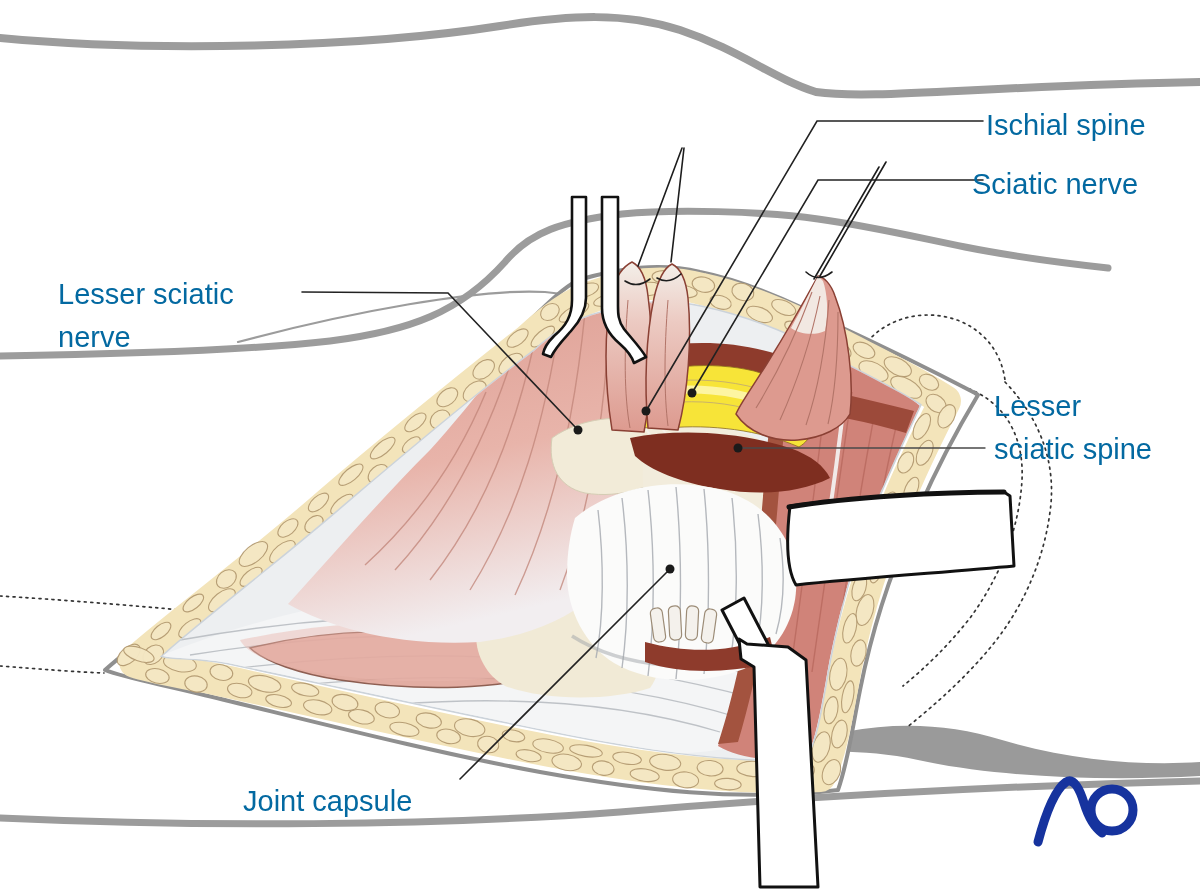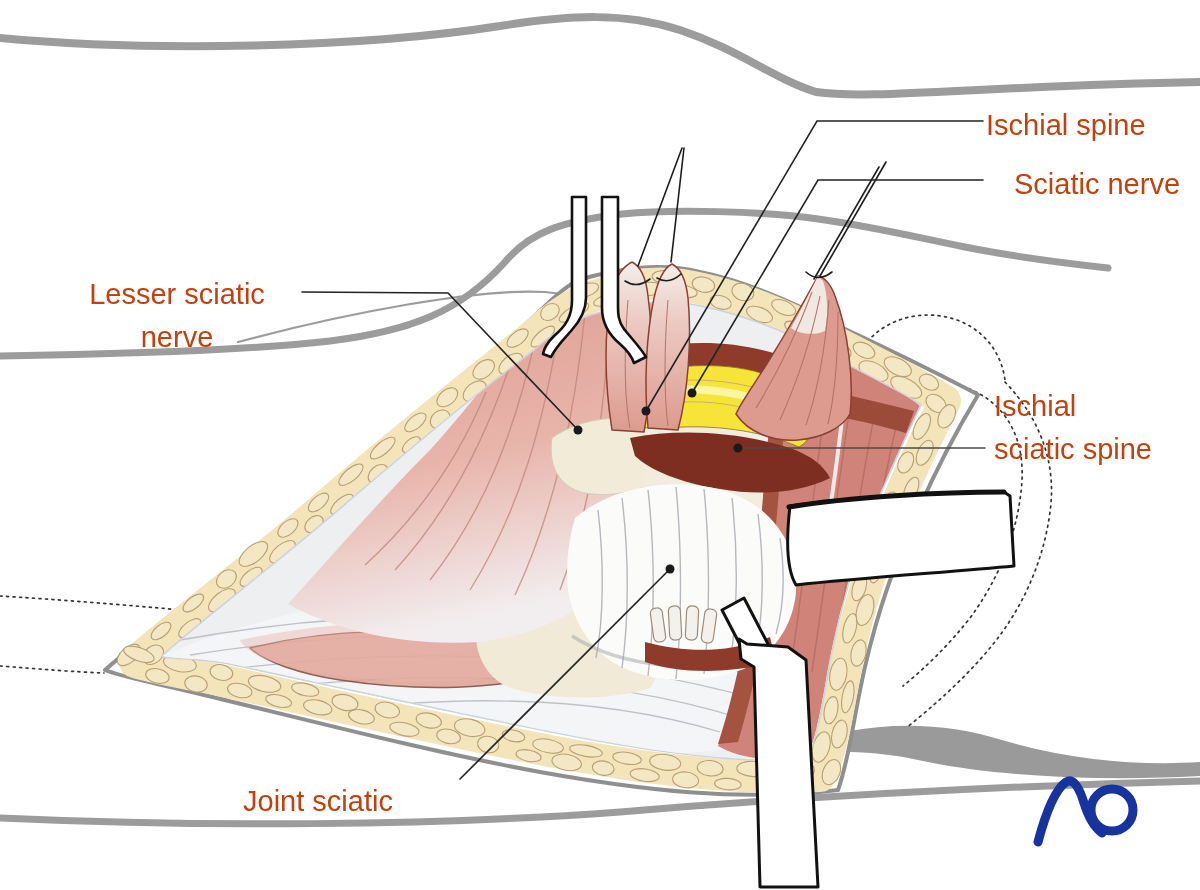--- a/index.html
+++ b/index.html
@@ -1,21 +1,21 @@
 <!DOCTYPE html>
 <html><head>
 <meta charset="utf-8">
 <style>
   html,body{margin:0;padding:0;background:#fff;}
   #stage{position:relative;width:1200px;height:890px;background:#fff;overflow:hidden;
          font-family:"Liberation Sans", sans-serif;}
   #art{position:absolute;left:0;top:0;}
-  .lbl{position:absolute;color:#c2410c;font-size:29px;line-height:43px;white-space:nowrap;}
+  .lbl{position:absolute;color:#0369a1;font-size:29px;line-height:43px;white-space:nowrap;}
   .lbl .ln{display:block;}
-  .r{text-align:center;}
+  .r{text-align:left;}
 </style>
 </head>
 <body>
 <div id="stage">
 
 <svg id="art" width="1200" height="890" viewBox="0 0 1200 890">
   <defs>
     <linearGradient id="gradMus" x1="0" y1="0" x2="0.25" y2="1">
       <stop offset="0" stop-color="#dc9b90"></stop>
       <stop offset="0.55" stop-color="#e8b4aa"></stop>
@@ -316,24 +316,24 @@
     <circle cx="670" cy="569" r="4.5"></circle>
   </g>
 
   <g id="aoLogo" fill="none" stroke="#16339e" stroke-width="9" stroke-linecap="round" aria-label="AO">
     <path d="M1038,842 C1046,812 1056,789 1066,782 C1074,777 1080,790 1084,803 C1088,816 1094,827 1102,833"></path>
     <circle cx="1112" cy="810" r="21"></circle>
   </g>
 </svg>
 
 <div class="lbl" style="left:986px;top:104px;">Ischial spine</div>
-<div class="lbl" style="left:1014px;top:163px;">Sciatic nerve</div>
+<div class="lbl" style="left:972px;top:163px;">Sciatic nerve</div>
 <div class="lbl r" style="left:58px;top:273px;width:238px;">
   <span class="ln">Lesser sciatic</span>
   <span class="ln">nerve</span>
 </div>
 <div class="lbl" style="left:994px;top:385px;">
-  <span class="ln">Ischial</span>
+  <span class="ln">Lesser</span>
   <span class="ln">sciatic spine</span>
 </div>
-<div class="lbl" style="left:243px;top:780px;">Joint sciatic</div>
+<div class="lbl" style="left:243px;top:780px;">Joint capsule</div>
 
 </div>
 
 </body></html>

